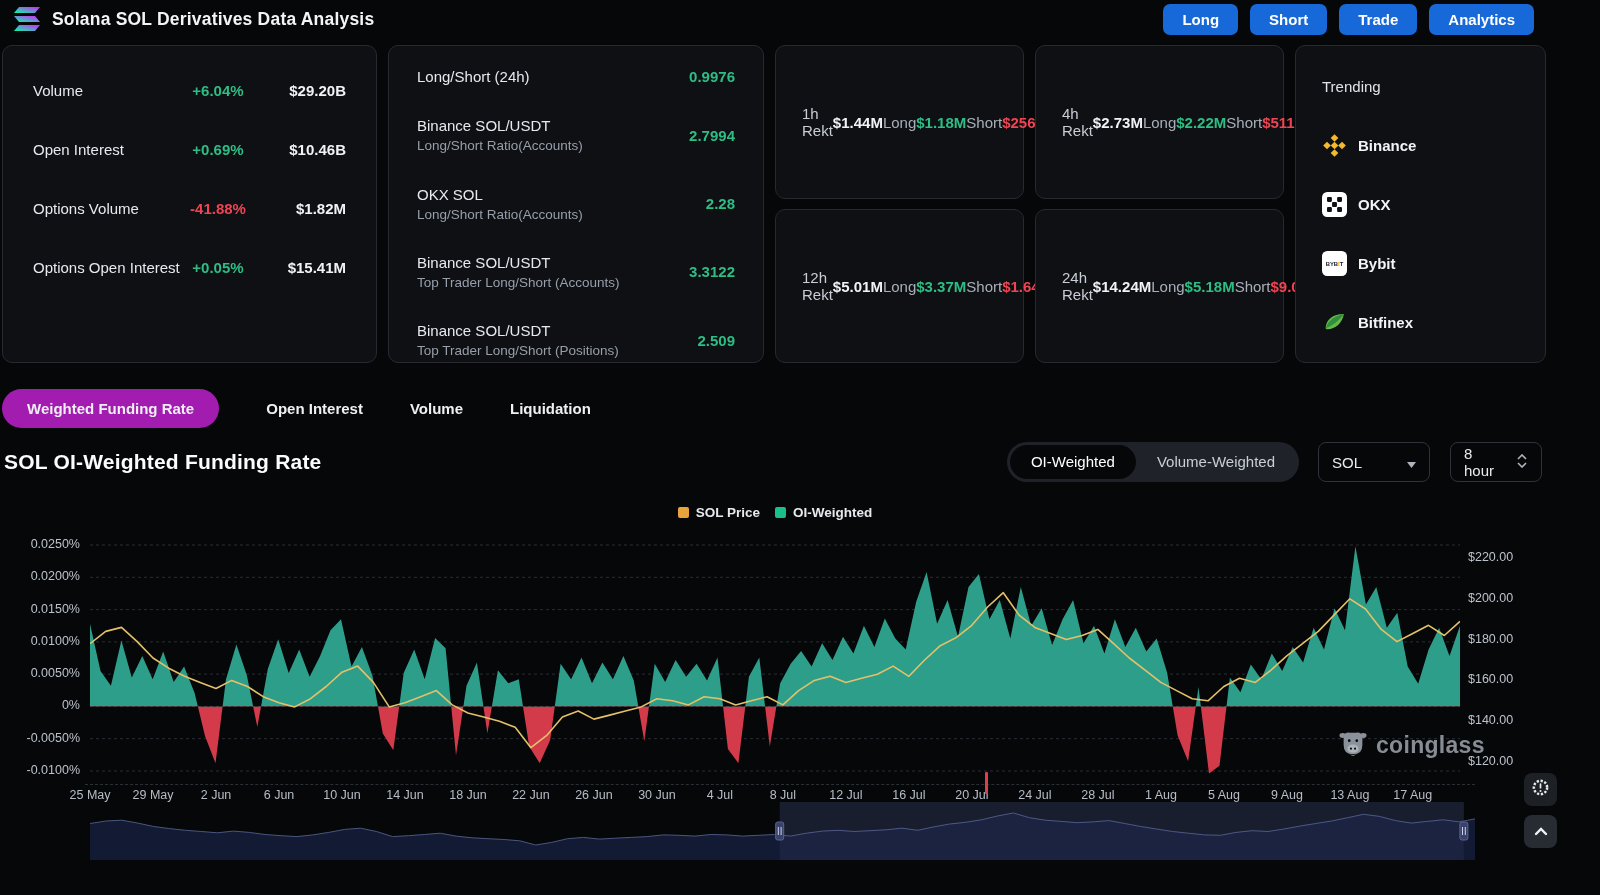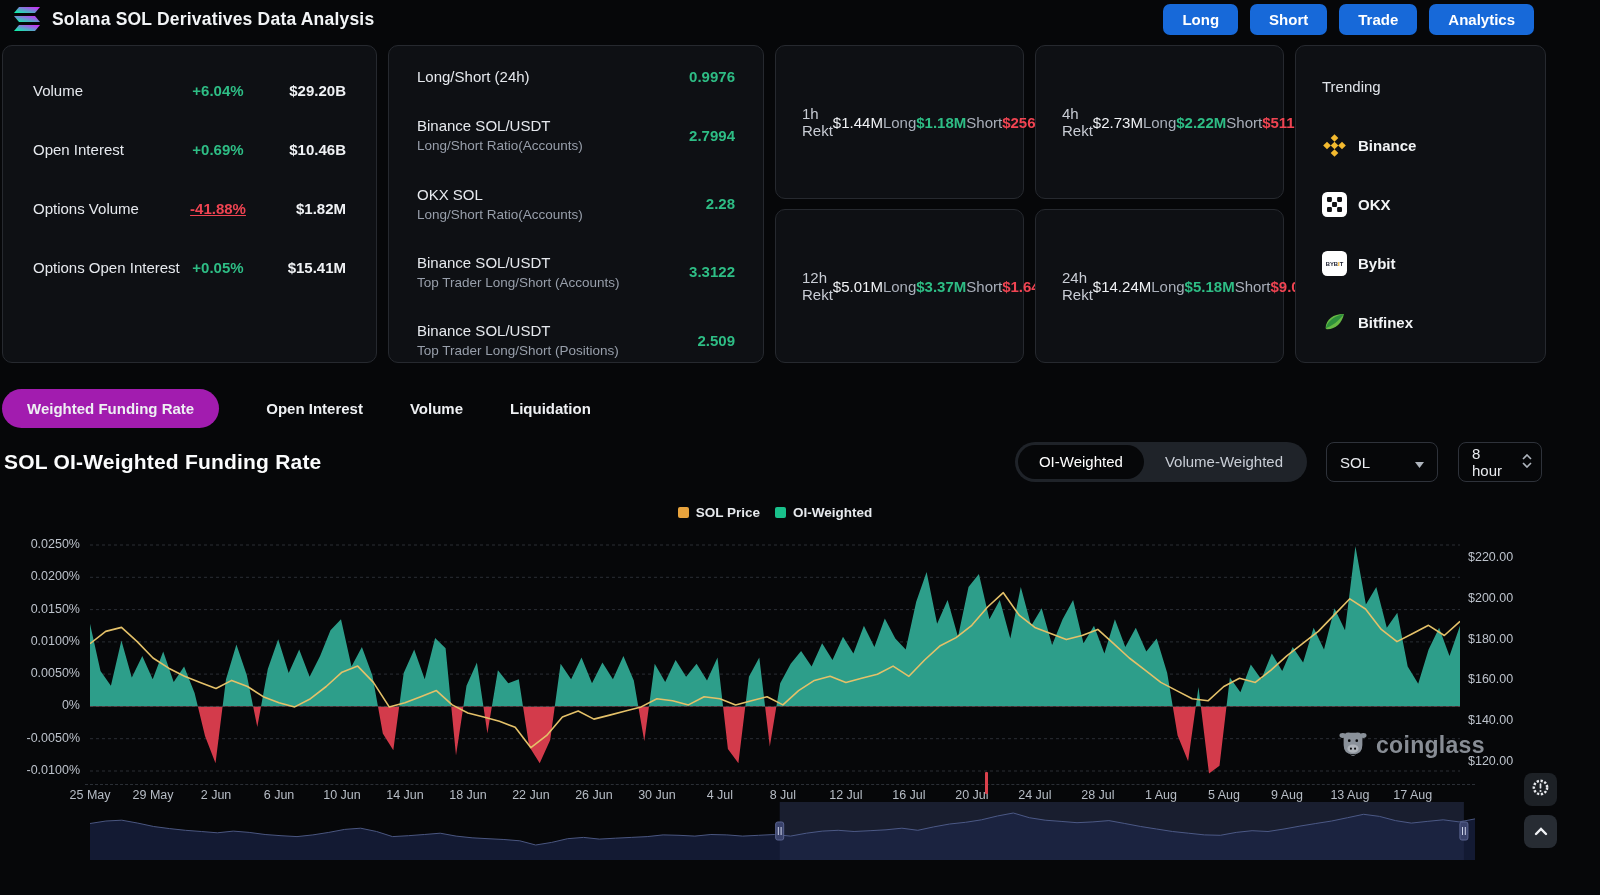--- a/index.html
+++ b/index.html
@@ -15,35 +15,35 @@
         font-family:inherit;font-size:15px;font-weight:700;cursor:pointer;}
 
   
   .cards{position:absolute;top:45px;left:2px;display:flex;gap:11px;align-items:flex-start;}
   .card{background:#0e1014;border:1px solid #26292f;border-radius:10px;box-sizing:border-box;}
   .stats-card{width:375px;height:318px;padding:30px 30px;display:flex;flex-direction:column;gap:31px;}
   .stat-row{display:flex;align-items:center;height:28px;}
   .s-label{flex:1;font-size:15px;color:#e6e9ee;}
   .s-pct{min-width:72px;text-align:center;font-size:15px;font-weight:700;}
   .s-val{min-width:92px;text-align:right;font-size:15px;font-weight:700;color:#f0f2f5;}
-  .up{color:#2ebd85;} .down{color:#ef4452;text-decoration:underline;}
+  .up{color:#2ebd85;} .down{color:#ef4452;}
 
   .ratio-card{width:376px;height:318px;padding:22px 28px 4px;display:flex;flex-direction:column;justify-content:space-between;}
   .ratio-row{display:flex;align-items:center;}
   .r-text{flex:1;}
   .r-title{font-size:15px;color:#e6e9ee;}
   .r-sub{font-size:13.5px;color:#989fab;margin-top:4px;}
   .r-val{font-size:15px;font-weight:700;color:#2ebd85;}
 
   .rekt-grid{display:grid;grid-template-columns:249px 249px;gap:10px 11px;}
   .rekt-card{height:154px;padding:22px 26px;display:flex;flex-direction:row;justify-content:space-between;}
   .rk-row{display:flex;align-items:center;}
   .rk-period{flex:1;font-size:15px;color:#c9cdd5;}
   .rk-label{flex:1;font-size:15px;color:#a9afba;}
-  .rk-total{font-size:15px;font-weight:400;color:#f0f2f5;}
+  .rk-total{font-size:15px;font-weight:700;color:#f0f2f5;}
   .rk-long{font-size:15px;font-weight:700;color:#2ebd85;}
   .rk-short{font-size:15px;font-weight:700;color:#ef4452;}
 
   .trend-card{width:251px;height:318px;padding:32px 26px;}
   .t-title{font-size:15px;color:#dfe3e9;height:20px;margin-bottom:34px;}
   .t-item{display:flex;align-items:center;gap:11px;height:26px;margin-bottom:33px;cursor:pointer;}
   .t-item:last-child{margin-bottom:0;}
   .t-icon{width:25px;height:25px;flex:0 0 auto;}
   .t-name{font-size:15px;font-weight:700;color:#f2f4f6;}
 
@@ -54,21 +54,21 @@
 
   
   .chead{position:absolute;top:440px;left:4px;right:58px;height:44px;display:flex;align-items:center;}
   .ctitle{font-size:21px;font-weight:800;color:#fbfcfd;letter-spacing:.2px;margin-right:auto;}
   .seg{height:40px;background:#1f2329;border-radius:20px;display:flex;align-items:center;padding:0 3px;box-sizing:border-box;}
   .seg-opt{padding:0 21px;height:34px;line-height:34px;border-radius:17px;font-size:15px;color:#c9ced6;cursor:pointer;white-space:nowrap;}
   .seg-opt.active{background:#060709;color:#fff;}
   .select{height:40px;box-sizing:border-box;border:1px solid #2e323a;border-radius:8px;background:transparent;
           display:flex;align-items:center;padding:0 13px;font-size:15px;color:#e9ebef;cursor:pointer;}
   .select.symbol{width:112px;margin-left:19px;justify-content:space-between;}
-  .select.interval{width:84px;margin-left:20px;justify-content:space-between;gap:19px;}
+  .select.interval{width:92px;margin-left:20px;justify-content:space-between;gap:19px;}
 
   
   .legend{position:absolute;top:505px;left:90px;width:1370px;display:flex;justify-content:center;gap:15px;font-weight:bold;}
   .lg-item{display:flex;align-items:center;gap:7px;cursor:pointer;}
   .lg-sq{width:11px;height:11px;border-radius:2px;}
   .lg-sq.sol{background:#e8a33d;}
   .lg-sq.oi{background:#19c08b;}
   .lg-label{font-size:13.5px;color:#e6e9ed;}
 
   

